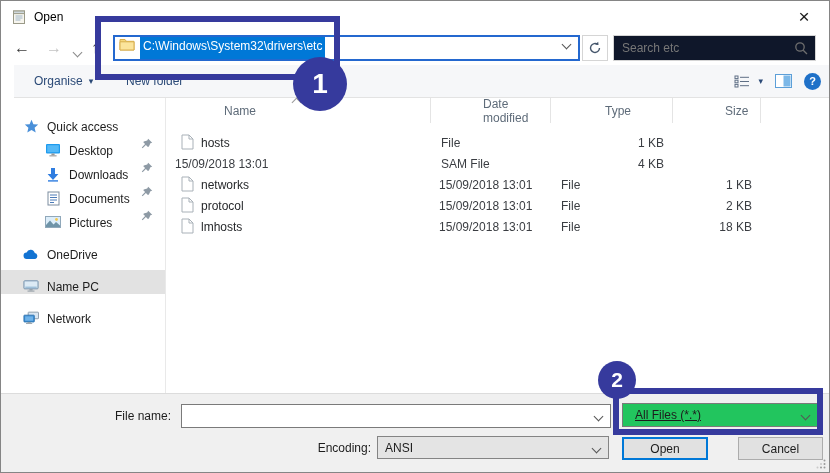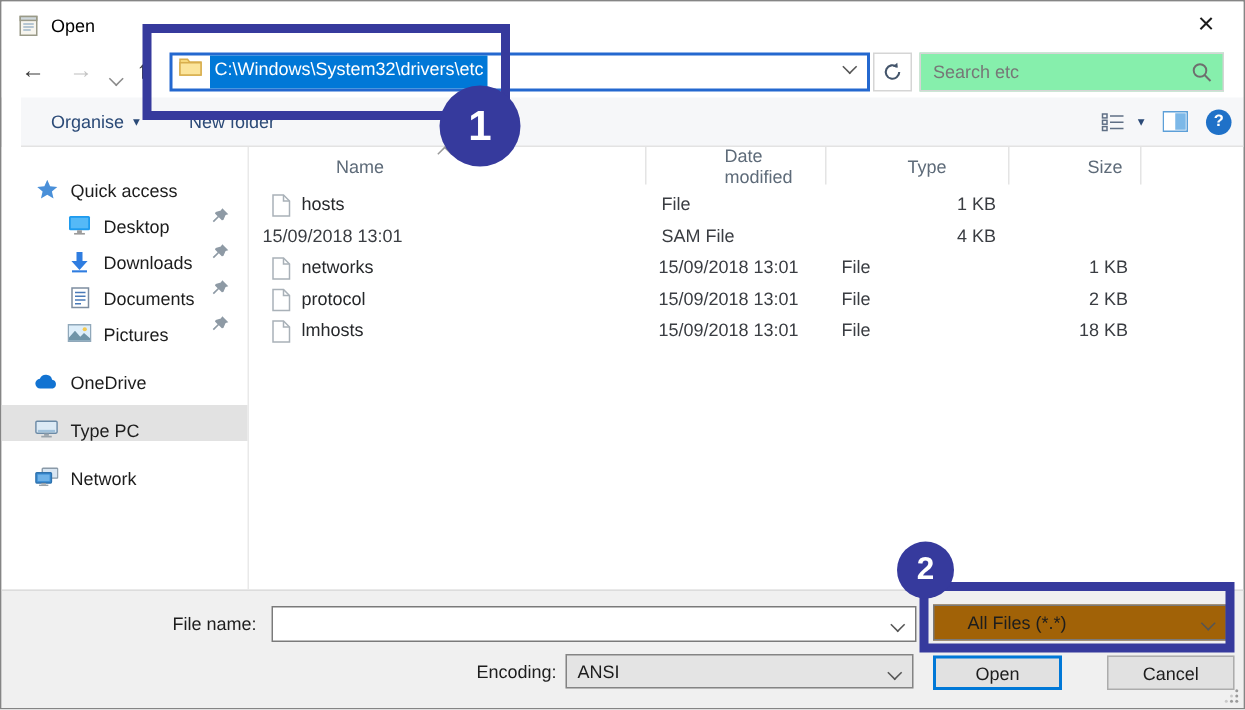--- a/index.html
+++ b/index.html
@@ -19,21 +19,21 @@
   .fwd{left:40px;width:26px;color:#c3c3c3;}
   .navchev{left:68px;width:16px;top:4px;}
   .up{left:82px;width:24px;color:#3a3a3a;}
   .chev{display:inline-block;width:6px;height:6px;border-right:1.5px solid #8a8a8a;border-bottom:1.5px solid #8a8a8a;transform:rotate(45deg);}
   .chev.dark{border-color:#555;}
   .addressbar{position:absolute;left:112px;top:2px;width:467px;height:26px;border:2px solid #2468cf;background:#fff;box-sizing:border-box;display:flex;}
   .addr-folder{margin:0 5px 0 4px;flex:none;}
   .addr-sel{background:#0078d7;color:#fff;padding:2px 3px;white-space:nowrap;}
   .addr-chev{margin-left:auto;padding-right:8px;}
   .refresh-btn{position:absolute;left:581px;top:2px;width:26px;height:26px;border:1px solid #d5d5d5;box-sizing:border-box;display:flex;align-items:center;justify-content:center;background:#fff;}
-  .searchbox{position:absolute;left:612px;top:2px;width:203px;height:26px;border:1px solid #d5d5d5;box-sizing:border-box;display:flex;align-items:center;background:#86efac;}
+  .searchbox{position:absolute;left:612px;top:2px;width:203px;height:26px;border:1px solid #d5d5d5;box-sizing:border-box;display:flex;align-items:center;background:#0f172a;}
   .search-ph{color:#777;padding-left:8px;}
   .search-icon{margin-left:auto;padding-right:7px;display:flex;}
 
   
   .toolbar{position:absolute;left:13px;top:64px;right:0;height:33px;background:#f6f7f9;border-bottom:1px solid #e3e3e3;box-sizing:border-box;color:#2b4a77;}
   .tb-item{position:absolute;top:0;height:32px;display:flex;align-items:center;gap:6px;}
   .organise{left:20px;}
   .newfolder{left:112px;}
   .caret{font-size:9px;color:#2b4a77;}
   .tb-right{position:absolute;right:8px;top:0;height:32px;display:flex;align-items:center;gap:12px;}
@@ -52,34 +52,34 @@
   .fl-grid{display:grid;grid-template-columns:264px 120px 122px 88px;}
   .fl-head{position:relative;height:25px;color:#5e6b79;}
   .fl-head .hc{display:flex;align-items:center;height:25px;border-right:1px solid #e4e4e4;box-sizing:border-box;margin-left:44px;}
   .hc.c-name{padding-left:13px;}
   .hc.c-date{padding-left:8px;}
   .hc.c-type{padding-left:10px;}
   .hc.c-size{padding-left:8px;}
   .sort-caret{position:absolute;left:126px;top:-3px;width:8px;height:8px;}
   .sort-caret .chev{transform:rotate(-135deg);border-color:#9a9a9a;}
   .fl-row{height:21px;align-items:center;color:#3a3d42;}
-  .fl-row .cell{display:flex;align-items:flex-start;height:21px;}
+  .fl-row .cell{display:flex;align-items:flex-end;height:21px;}
   .cell.c-name{padding-left:14px;gap:7px;color:#26282b;}
   .cell.c-date{padding-left:8px;}
   .cell.c-type{padding-left:10px;}
   .cell.c-size{justify-content:flex-end;padding-right:9px;}
 
   
   .footer{position:absolute;left:0;bottom:0;right:0;height:79px;background:#f0f0f0;border-top:1px solid #dcdcdc;box-sizing:border-box;}
   .lbl{position:absolute;color:#1d1d1d;}
   .fname-label{left:70px;top:15px;width:100px;text-align:right;}
   .combo{position:absolute;box-sizing:border-box;border:1px solid #7a7a7a;display:flex;align-items:center;background:#fff;}
   .combo .cchev{margin-left:auto;padding-right:8px;}
   .fname-input{left:180px;top:10px;width:430px;height:24px;}
-  .ftype-combo{left:621px;top:9px;width:196px;height:24px;background:#a16207;padding-left:22px;}
+  .ftype-combo{left:621px;top:9px;width:196px;height:24px;background:#22c55e;padding-left:12px;text-decoration:underline;}
   .enc-label{left:270px;top:47px;width:100px;text-align:right;}
   .enc-combo{left:376px;top:42px;width:232px;height:23px;background:#e4e4e4;border-color:#848484;padding-left:7px;}
   .btn{position:absolute;box-sizing:border-box;display:flex;align-items:center;justify-content:center;background:#e1e1e1;height:23px;}
   .open-btn{left:621px;top:43px;width:86px;border:2px solid #0078d7;}
   .cancel-btn{left:737px;top:43px;width:85px;border:1px solid #acacac;}
   .grip{position:absolute;right:3px;bottom:3px;width:10px;height:10px;}
 
   
   .anno{position:absolute;pointer-events:none;z-index:20;}
   .anno-box{border:6px solid #363a9d;box-sizing:border-box;}
@@ -254,21 +254,21 @@
     </div>
     <div class="sb-item gap selected">
       <span class="sb-icon">
         <svg width="17" height="14" viewBox="0 0 17 14">
             <rect x="1" y="1.5" width="15" height="8.5" rx="0.8" fill="#dceaf5" stroke="#6b8aa6"></rect>
             <rect x="2.4" y="7.6" width="12.2" height="1.6" fill="#9fc0da"></rect>
             <rect x="6.8" y="10.2" width="3.4" height="1.6" fill="#98a2aa"></rect>
             <rect x="4.8" y="11.8" width="7.4" height="1.2" fill="#98a2aa"></rect>
           </svg>
       </span>
-      <span>Type PC</span>
+      <span>Name PC</span>
     </div>
     <div class="sb-item gap">
       <span class="sb-icon">
         <svg width="17" height="14" viewBox="0 0 17 14">
             <rect x="5.5" y="0.8" width="11" height="7" rx="0.6" fill="#d9e6f2" stroke="#8a9aa8"></rect>
             <rect x="1" y="4" width="11" height="7.2" rx="0.6" fill="#3c8fd6" stroke="#2f72ad"></rect>
             <rect x="2.3" y="5.3" width="8.4" height="4.6" fill="#6fb2e8"></rect>
             <rect x="4.8" y="11.2" width="3.4" height="1.2" fill="#98a2aa"></rect>
             <rect x="3.2" y="12.4" width="6.6" height="1" fill="#98a2aa"></rect>
           </svg>

